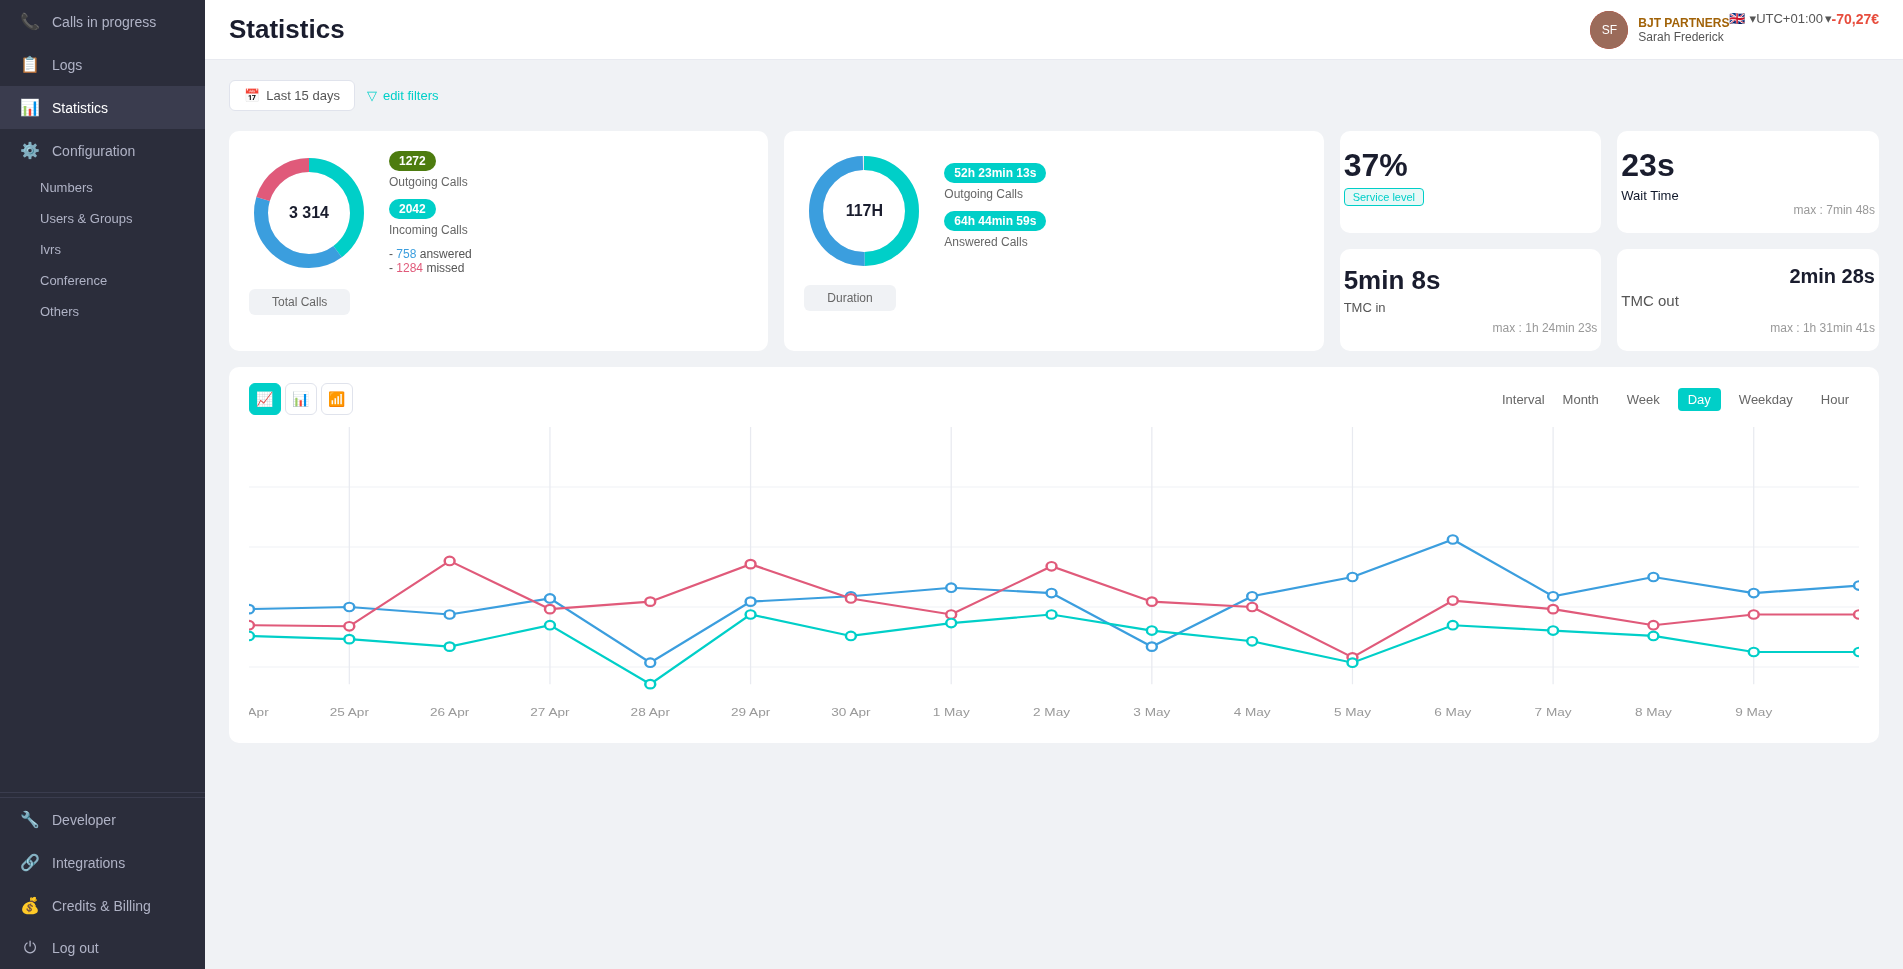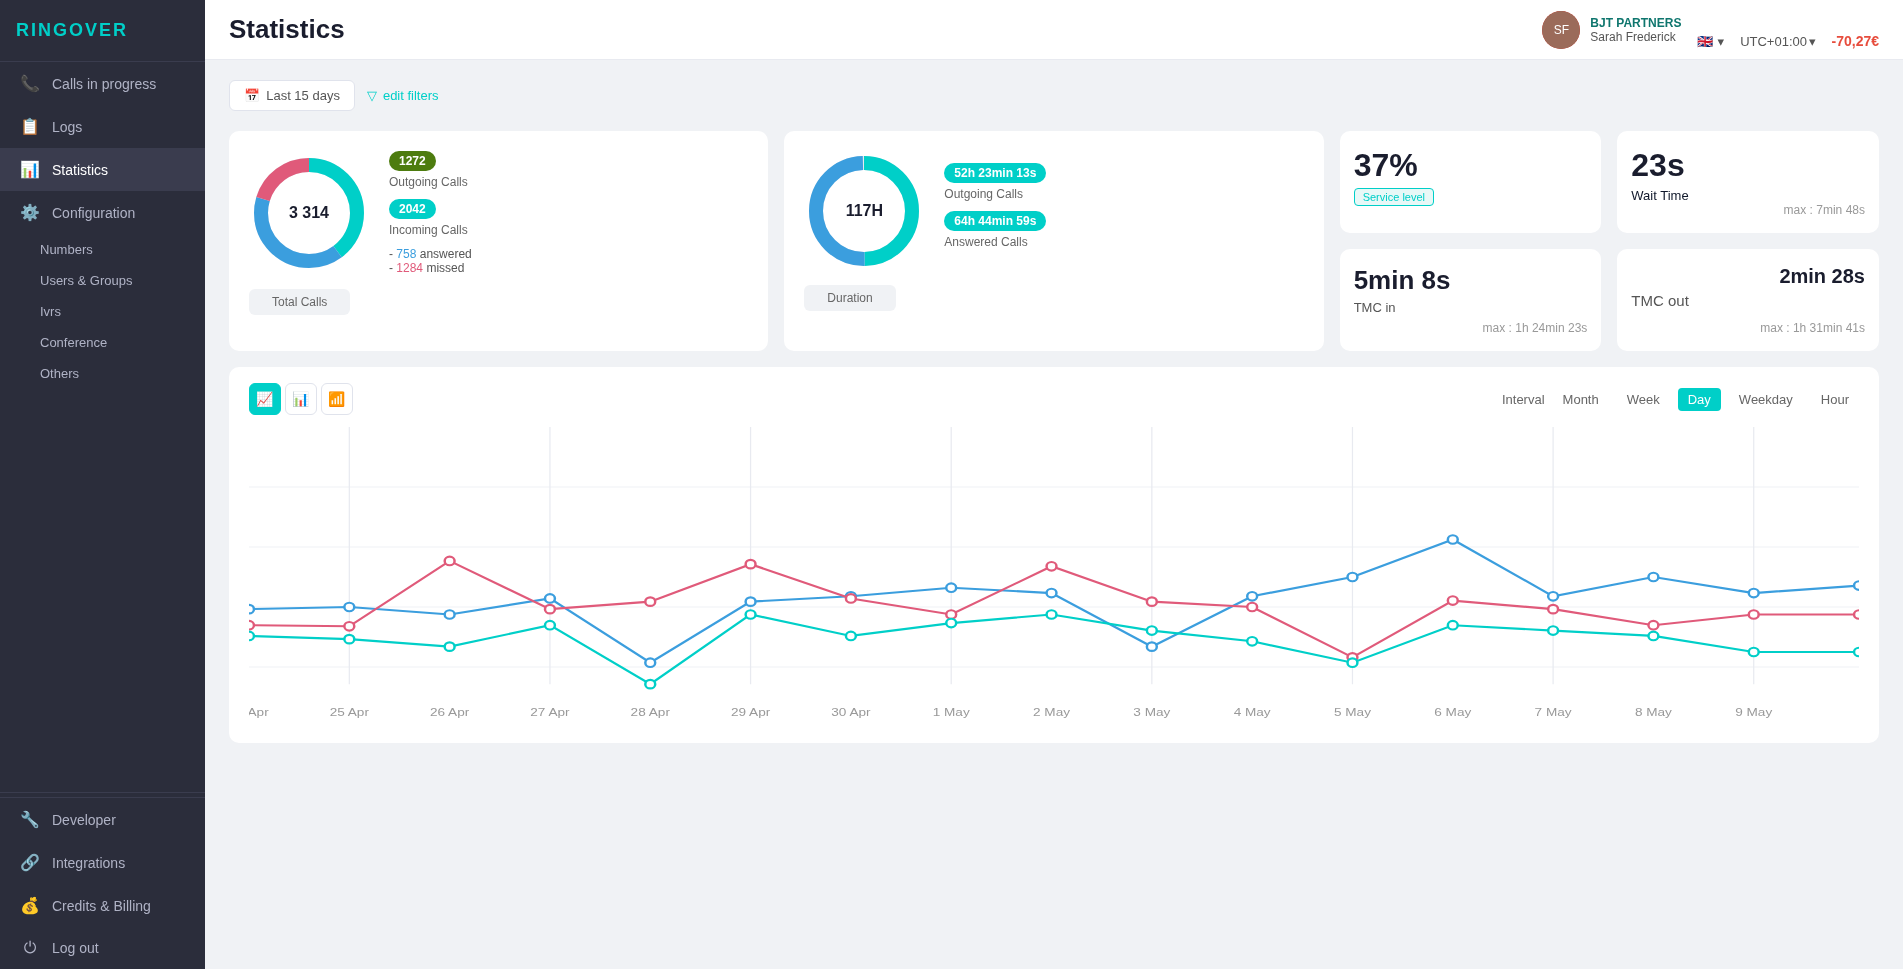--- a/index.html
+++ b/index.html
@@ -28,25 +28,25 @@
     
     #main { flex: 1; display: flex; flex-direction: column; overflow: hidden; }
 
     
     #header {
       background: #fff; padding: 0 24px; height: 60px;
       display: flex; align-items: center; justify-content: space-between;
       border-bottom: 1px solid #e8eaf0;
     }
     #header h1 { font-size: 26px; font-weight: 700; color: #1a1d2e; }
-    .header-right { display: flex; align-items: flex-end; gap: 16px; }
+    .header-right { display: flex; align-items: flex-start; }
     .user-info { display: flex; align-items: center; gap: 10px; }
     .avatar { width: 38px; height: 38px; border-radius: 50%; background: #c0392b; display: flex; align-items: center; justify-content: center; color: #fff; font-size: 14px; overflow: hidden; }
     .user-details { text-align: left; }
-    .user-company { font-size: 12px; font-weight: 700; color: #0f766e; }
+    .user-company { font-size: 12px; font-weight: 700; color: #a16207; }
     .user-name { font-size: 12px; color: #555; }
     .flag-btn { display: flex; align-items: center; gap: 4px; font-size: 13px; cursor: pointer; color: #555; }
     .timezone-btn { font-size: 13px; color: #555; cursor: pointer; display: flex; align-items: center; gap: 2px; }
     .balance { font-size: 14px; font-weight: 600; color: #e74c3c; }
 
     
     #content { flex: 1; overflow-y: auto; padding: 20px 24px; }
 
     
     .filter-bar { display: flex; align-items: center; gap: 12px; margin-bottom: 20px; }
@@ -70,21 +70,21 @@
     .donut-label { position: absolute; top: 50%; left: 50%; transform: translate(-50%, -50%); font-size: 16px; font-weight: 700; color: #1a1d2e; text-align: right; white-space: nowrap; }
     .donut-info { flex: 1; }
     .badge { display: inline-block; padding: 3px 10px; border-radius: 12px; font-size: 12px; font-weight: 600; color: #fff; margin-bottom: 4px; }
     .badge-blue { background: #4d7c0f; }
     .badge-teal { background: #00cfc8; }
     .badge-label { font-size: 12px; color: #666; margin-bottom: 10px; }
     .sub-info { font-size: 12px; color: #555; }
     .sub-link { color: #3b9ede; font-size: 12px; }
     .card-footer { margin-top: 14px; }
     .card-footer-btn { background: #f0f2f5; border: none; border-radius: 6px; padding: 6px 23px; font-size: 12px; color: #666; cursor: pointer; }
-    .mini-card { background: #fff; border-radius: 10px; padding: 16px 14px; display: flex; flex-direction: column; }
+    .mini-card { background: #fff; border-radius: 10px; padding: 16px 4px; display: flex; flex-direction: column; }
     .mini-card-value { font-size: 28px; font-weight: 700; color: #1a1d2e; }
     .mini-card-label-wrap { display: flex; align-items: center; gap: 6px; margin-top: 4px; }
     .mini-card-badge { background: #e8f8f7; color: #00cfc8; border: 1px solid #00cfc8; border-radius: 4px; padding: 2px 8px; font-size: 11px; }
     .mini-card-sublabel { font-size: 12px; color: #999; margin-top: auto; text-align: right; }
 
     
     .chart-section { background: #fff; border-radius: 10px; padding: 16px 20px; }
     .chart-toolbar { display: flex; align-items: center; justify-content: space-between; margin-bottom: 12px; }
     .chart-type-btns { display: flex; gap: 4px; }
     .chart-type-btn { width: 32px; height: 32px; border: 1px solid #e0e3ec; border-radius: 6px; background: #fff; cursor: pointer; display: flex; align-items: center; justify-content: center; font-size: 14px; color: #555; }
@@ -96,21 +96,20 @@
 
     svg.chart-svg { width: 100%; height: 100%; }
 
     
     .nav-divider { border: none; border-top: 1px solid #3a3c4e; margin: 4px 0; }
   </style>
 </head>
 <body>
 
 <nav id="sidebar">
-  <div class="logo">RINGOVER</div>
 
   <div class="nav-item">
     <span class="nav-icon">📞</span>
     <span>Calls in progress</span>
   </div>
   <div class="nav-item">
     <span class="nav-icon">📋</span>
     <span>Logs</span>
   </div>
   <div class="nav-item active">

